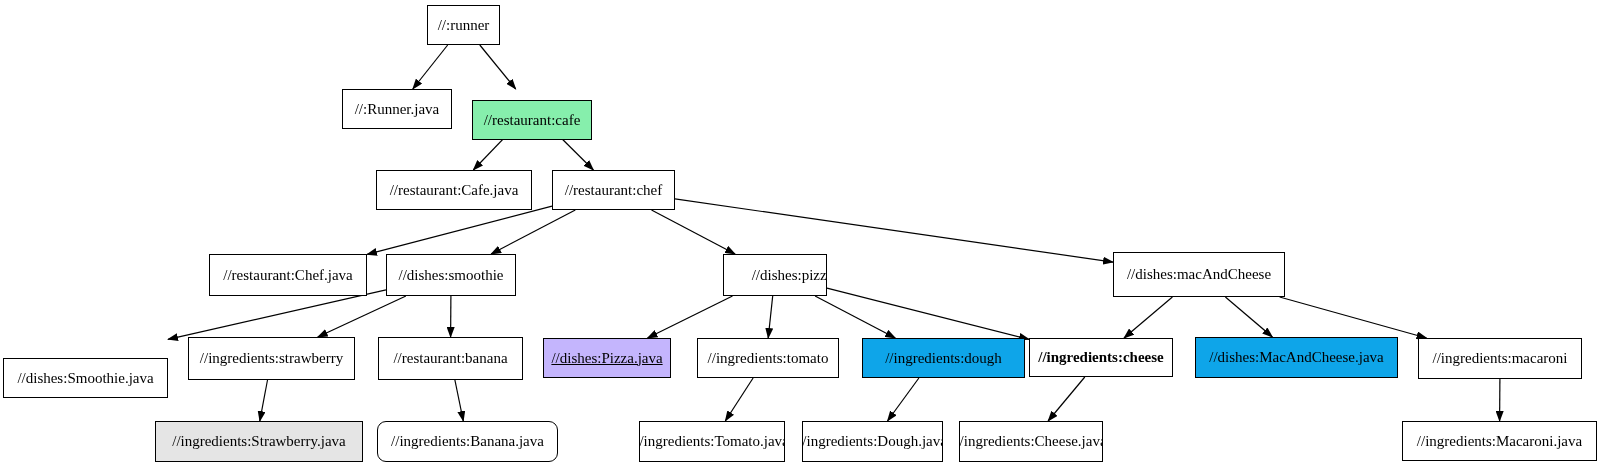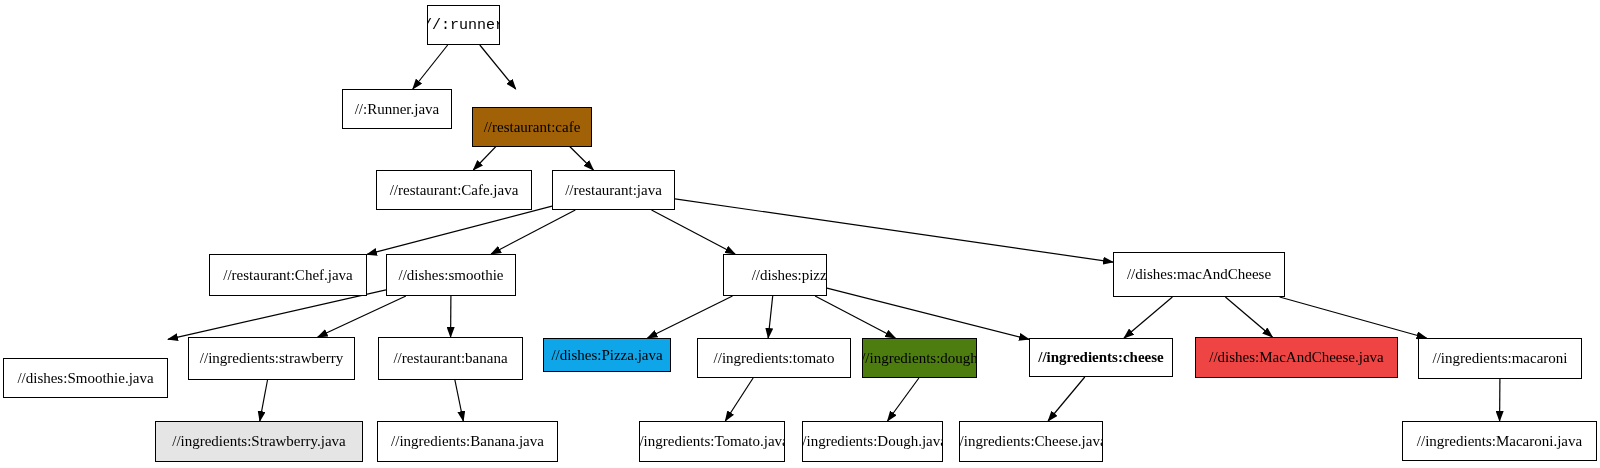--- a/index.html
+++ b/index.html
@@ -69,38 +69,38 @@
         <line x1="753.1" y1="378.0" x2="725.3" y2="421.0" stroke="#000000" stroke-width="1.2" marker-end="url(#arrowhead)"></line>
         <line x1="918.9" y1="378.0" x2="887.5" y2="421.0" stroke="#000000" stroke-width="1.2" marker-end="url(#arrowhead)"></line>
         <line x1="1084.8" y1="377.0" x2="1048.1" y2="421.0" stroke="#000000" stroke-width="1.2" marker-end="url(#arrowhead)"></line>
         <line x1="1172.4" y1="297.0" x2="1124.0" y2="338.0" stroke="#000000" stroke-width="1.2" marker-end="url(#arrowhead)"></line>
         <line x1="1225.4" y1="297.0" x2="1272.4" y2="337.0" stroke="#000000" stroke-width="1.2" marker-end="url(#arrowhead)"></line>
         <line x1="1279.6" y1="297.0" x2="1426.5" y2="338.0" stroke="#000000" stroke-width="1.2" marker-end="url(#arrowhead)"></line>
         <line x1="1499.9" y1="379.0" x2="1499.6" y2="421.0" stroke="#000000" stroke-width="1.2" marker-end="url(#arrowhead)"></line>
       </g>
   </svg>
   <div id="node-layer">
-      <div class="graph-node" style="left: 427px; top: 5px; width: 73px; height: 40px; border-color: rgb(0, 0, 0); background: rgb(255, 255, 255); color: rgb(0, 0, 0); font-family: Liberation Mono, monospace;">//:runner</div>
+      <div class="graph-node" style="left: 427px; top: 5px; width: 73px; height: 40px; border-color: rgb(0, 0, 0); background: rgb(255, 255, 255); color: rgb(0, 0, 0);">//:runner</div>
       <div class="graph-node" style="left: 342px; top: 89px; width: 110px; height: 40px; border-color: rgb(0, 0, 0); background: rgb(255, 255, 255); color: rgb(0, 0, 0);">//:Runner.java</div>
-      <div class="graph-node" style="left: 472px; top: 107px; width: 120px; height: 40px; border-color: rgb(0, 0, 0); background: #a16207; color: rgb(0, 0, 0);">//restaurant:cafe</div>
+      <div class="graph-node" style="left: 472px; top: 100px; width: 120px; height: 40px; border-color: rgb(0, 0, 0); background: #86efac; color: rgb(0, 0, 0);">//restaurant:cafe</div>
       <div class="graph-node" style="left: 376px; top: 170px; width: 156px; height: 40px; border-color: rgb(0, 0, 0); background: rgb(255, 255, 255); color: rgb(0, 0, 0);">//restaurant:Cafe.java</div>
-      <div class="graph-node" style="left: 552px; top: 170px; width: 123px; height: 40px; border-color: rgb(0, 0, 0); background: rgb(255, 255, 255); color: rgb(0, 0, 0);">//restaurant:java</div>
+      <div class="graph-node" style="left: 552px; top: 170px; width: 123px; height: 40px; border-color: rgb(0, 0, 0); background: rgb(255, 255, 255); color: rgb(0, 0, 0);">//restaurant:chef</div>
       <div class="graph-node" style="left: 209px; top: 254px; width: 158px; height: 42px; border-color: rgb(0, 0, 0); background: rgb(255, 255, 255); color: rgb(0, 0, 0); text-align: center;">//restaurant:Chef.java</div>
       <div class="graph-node" style="left: 386px; top: 254px; width: 130px; height: 42px; border-color: rgb(0, 0, 0); background: rgb(255, 255, 255); color: rgb(0, 0, 0);">//dishes:smoothie</div>
       <div class="graph-node" style="left: 723px; top: 254px; width: 104px; height: 42px; border-color: rgb(0, 0, 0); background: rgb(255, 255, 255); color: rgb(0, 0, 0); padding-left: 35px;">//dishes:pizza</div>
       <div class="graph-node" style="left: 1113px; top: 252px; width: 172px; height: 45px; border-color: rgb(0, 0, 0); background: rgb(255, 255, 255); color: rgb(0, 0, 0);">//dishes:macAndCheese</div>
       <div class="graph-node" style="left: 3px; top: 338px; width: 165px; height: 40px; border-color: rgb(0, 0, 0); background: rgb(255, 255, 255); color: rgb(0, 0, 0); margin-top: 20px;">//dishes:Smoothie.java</div>
       <div class="graph-node" style="left: 188px; top: 337px; width: 167px; height: 43px; border-color: rgb(0, 0, 0); background: rgb(255, 255, 255); color: rgb(0, 0, 0);">//ingredients:strawberry</div>
       <div class="graph-node" style="left: 378px; top: 337px; width: 145px; height: 43px; border-color: rgb(0, 0, 0); background: rgb(255, 255, 255); color: rgb(0, 0, 0);">//restaurant:banana</div>
-      <div class="graph-node" style="left: 543px; top: 338px; width: 128px; height: 34px; border-color: rgb(0, 0, 0); background: #0ea5e9; color: rgb(0, 0, 0);">//dishes:Pizza.java</div>
-      <div class="graph-node" style="left: 697px; top: 338px; width: 154px; height: 40px; border-color: rgb(0, 0, 0); background: rgb(255, 255, 255); color: rgb(0, 0, 0);">//ingredients:tomato</div>
-      <div class="graph-node" style="left: 862px; top: 338px; width: 115px; height: 40px; border-color: rgb(0, 0, 0); background: #4d7c0f; color: rgb(0, 0, 0);">//ingredients:dough</div>
+      <div class="graph-node" style="left: 543px; top: 338px; width: 128px; height: 40px; border-color: rgb(0, 0, 0); background: #c4b5fd; color: rgb(0, 0, 0); text-decoration: underline;">//dishes:Pizza.java</div>
+      <div class="graph-node" style="left: 697px; top: 338px; width: 142px; height: 40px; border-color: rgb(0, 0, 0); background: rgb(255, 255, 255); color: rgb(0, 0, 0);">//ingredients:tomato</div>
+      <div class="graph-node" style="left: 862px; top: 338px; width: 163px; height: 40px; border-color: rgb(0, 0, 0); background: #0ea5e9; color: rgb(0, 0, 0);">//ingredients:dough</div>
       <div class="graph-node" style="left: 1029px; top: 338px; width: 144px; height: 39px; border-color: rgb(0, 0, 0); background: rgb(255, 255, 255); color: rgb(0, 0, 0); font-weight: bold;">//ingredients:cheese</div>
-      <div class="graph-node" style="left: 1195px; top: 337px; width: 203px; height: 41px; border-color: rgb(0, 0, 0); background: #ef4444; color: rgb(0, 0, 0);">//dishes:MacAndCheese.java</div>
+      <div class="graph-node" style="left: 1195px; top: 337px; width: 203px; height: 41px; border-color: rgb(0, 0, 0); background: #0ea5e9; color: rgb(0, 0, 0);">//dishes:MacAndCheese.java</div>
       <div class="graph-node" style="left: 1418px; top: 338px; width: 164px; height: 41px; border-color: rgb(0, 0, 0); background: rgb(255, 255, 255); color: rgb(0, 0, 0);">//ingredients:macaroni</div>
       <div class="graph-node" style="left: 155px; top: 421px; width: 208px; height: 41px; border-color: rgb(0, 0, 0); background: #e5e5e5; color: rgb(0, 0, 0);">//ingredients:Strawberry.java</div>
-      <div class="graph-node" style="left: 377px; top: 421px; width: 181px; height: 41px; border-color: rgb(0, 0, 0); background: rgb(255, 255, 255); color: rgb(0, 0, 0);">//ingredients:Banana.java</div>
+      <div class="graph-node" style="left: 377px; top: 421px; width: 181px; height: 41px; border-color: rgb(0, 0, 0); background: rgb(255, 255, 255); color: rgb(0, 0, 0); border-radius: 9px;">//ingredients:Banana.java</div>
       <div class="graph-node" style="left: 639px; top: 421px; width: 146px; height: 41px; border-color: rgb(0, 0, 0); background: rgb(255, 255, 255); color: rgb(0, 0, 0);">//ingredients:Tomato.java</div>
       <div class="graph-node" style="left: 802px; top: 421px; width: 141px; height: 41px; border-color: rgb(0, 0, 0); background: rgb(255, 255, 255); color: rgb(0, 0, 0);">//ingredients:Dough.java</div>
       <div class="graph-node" style="left: 959px; top: 421px; width: 144px; height: 41px; border-color: rgb(0, 0, 0); background: rgb(255, 255, 255); color: rgb(0, 0, 0);">//ingredients:Cheese.java</div>
       <div class="graph-node" style="left: 1402px; top: 421px; width: 195px; height: 40px; border-color: rgb(0, 0, 0); background: rgb(255, 255, 255); color: rgb(0, 0, 0);">//ingredients:Macaroni.java</div>
     </div>
 </div>
 
 </body></html>

